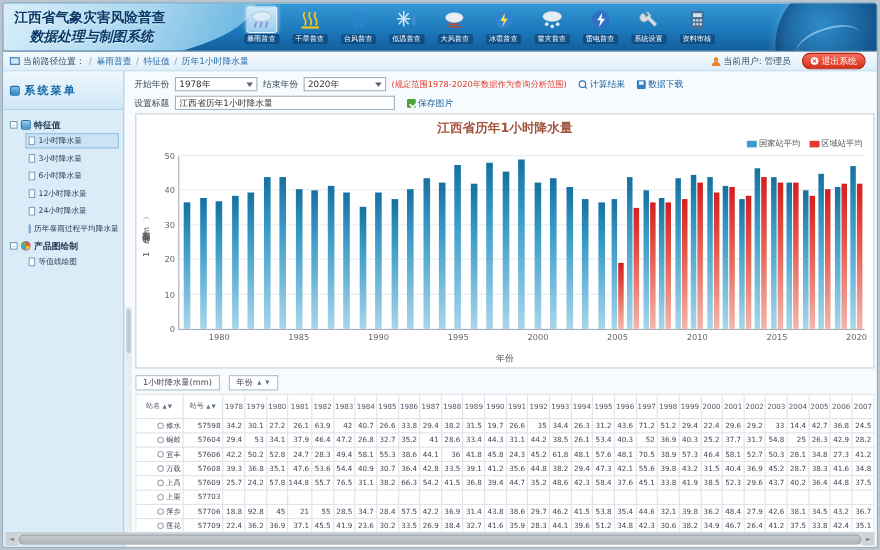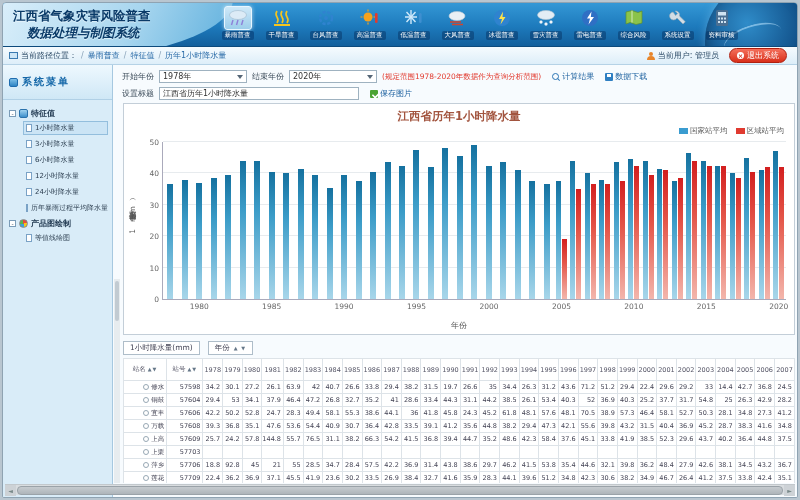--- a/index.html
+++ b/index.html
@@ -46,21 +46,21 @@
   .tree-parent span.lbl { font-size:8px; color:#223a52; font-weight:bold; }
   .tree-child { display:flex; align-items:center; gap:3px; margin:2px 0 2px 14px; padding:1px 2px; cursor:pointer; border:1px solid transparent; }
   .tree-child.active { background:#cbe4f5; border:1px solid #93bedd; }
   .page-icon { width:6px; height:8px; background:#fff; border:1px solid #7aa2c6; }
   .tree-child span.lbl { font-size:7px; color:#2c3e50; white-space:nowrap; }
 
   
   .content { position:absolute; left:111px; top:62px; right:0; bottom:0; background:#f7fbfe; }
   .form-rows { position:absolute; left:8px; top:4px; right:4px; }
   .form-row { display:flex; align-items:center; gap:5px; height:15px; margin-bottom:2px; font-size:8px; color:#3a4a58; }
-  .selbox { width:88px; height:13px; background:#fff; border:1px solid #9fb2c0; display:flex; align-items:center; justify-content:space-between; padding:0 3px; font-size:8px; color:#333; cursor:pointer; }
+  .selbox { width:75px; height:13px; background:#fff; border:1px solid #9fb2c0; display:flex; align-items:center; justify-content:space-between; padding:0 3px; font-size:8px; color:#333; cursor:pointer; }
   .caret { width:0; height:0; border-left:3px solid transparent; border-right:3px solid transparent; border-top:4px solid #567; }
   .range-note { color:#e23a2e; font-size:7.5px; white-space:nowrap; }
   .linkbtn { display:flex; align-items:center; gap:2px; color:#1a5f9e; font-size:8px; cursor:pointer; margin-left:6px; white-space:nowrap; }
   .ico-mag { width:8px; height:8px; position:relative; }
   .ico-mag::before { content:""; position:absolute; left:0; top:0; width:5px; height:5px; border:1.3px solid #2a74b4; border-radius:50%; }
   .ico-mag::after { content:""; position:absolute; right:0; bottom:0; width:3px; height:1.4px; background:#2a74b4; transform:rotate(45deg); }
   .ico-disk { width:8px; height:8px; background:#2f7fc2; border-radius:1px; position:relative; }
   .ico-disk::after { content:""; position:absolute; left:2px; top:1px; width:4px; height:3px; background:#fff; }
   .ico-img { width:8px; height:8px; background:#4aa333; border-radius:1px; position:relative; }
   .ico-img::after { content:""; position:absolute; left:1.5px; top:2px; width:5px; height:4px; border-left:2px solid #fff; border-bottom:2px solid #fff; transform:rotate(-45deg) scale(.8); }
@@ -143,35 +143,20 @@
             <svg width="22" height="20" viewBox="0 0 22 20">
               <circle cx="11" cy="10" r="6" fill="none" stroke="#2f83cf" stroke-width="2.4" stroke-dasharray="3.2 1.6"></circle>
               <circle cx="11" cy="10" r="2" fill="#2f83cf"></circle>
             </svg>
           </span>
                  <span class="nav-label">台风普查</span>
         </div>
         <div class="nav-item">
           <span class="nav-icon">
             <svg width="22" height="20" viewBox="0 0 22 20">
-              <circle cx="9" cy="9" r="4.5" fill="#f6a21c"></circle>
-              <g stroke="#f6a21c" stroke-width="1.2">
-                <line x1="9" y1="1.5" x2="9" y2="3.5"></line>
-                <line x1="9" y1="14.5" x2="9" y2="16.5"></line>
-                <line x1="1.5" y1="9" x2="3.5" y2="9"></line>
-                <line x1="14.5" y1="9" x2="16.5" y2="9"></line>
-              </g>
-              <rect x="16" y="5" width="2.6" height="10" rx="1.3" fill="#e23a2e"></rect>
-            </svg>
-          </span>
-                 <span class="nav-label">高温普查</span>
-        </div>
-        <div class="nav-item">
-          <span class="nav-icon">
-            <svg width="22" height="20" viewBox="0 0 22 20">
               <g stroke="#cfe9fa" stroke-width="1.4">
                 <line x1="8" y1="2" x2="8" y2="16"></line>
                 <line x1="2" y1="9" x2="14" y2="9"></line>
                 <line x1="3.5" y1="4" x2="12.5" y2="14"></line>
                 <line x1="12.5" y1="4" x2="3.5" y2="14"></line>
               </g>
               <rect x="16" y="5" width="2.6" height="10" rx="1.3" fill="#3e8fd0"></rect>
             </svg>
           </span>
                  <span class="nav-label">低温普查</span>
@@ -208,29 +193,20 @@
                  <span class="nav-label">雪灾普查</span>
         </div>
         <div class="nav-item">
           <span class="nav-icon">
             <svg width="22" height="20" viewBox="0 0 22 20">
               <circle cx="11" cy="10" r="8" fill="#2f6fc4"></circle>
               <polygon points="12.5,3.5 8,10.5 11,10.5 9.5,16.5 15,9 11.8,9" fill="#fff"></polygon>
             </svg>
           </span>
                  <span class="nav-label">雷电普查</span>
-        </div>
-        <div class="nav-item">
-          <span class="nav-icon">
-            <svg width="22" height="20" viewBox="0 0 22 20">
-              <polygon points="3,4 9,2.5 15,4.5 19,3 19,15 13,16.5 7,14.5 3,16" fill="#8bc34a" stroke="#5b8f2c" stroke-width=".7"></polygon>
-              <polyline points="9,2.5 9,14.5 M15,4.5 15,16.5" stroke="#e8f4dc" stroke-width=".8" fill="none"></polyline>
-            </svg>
-          </span>
-                 <span class="nav-label">综合风险</span>
         </div>
         <div class="nav-item">
           <span class="nav-icon">
             <svg width="22" height="20" viewBox="0 0 22 20">
               <path d="M6 4 a4 4 0 1 0 4 6 L16 16 l2.3-2.3 L12.5 8 a4 4 0 0 0-4.5-5 l2.6 2.6 -2 2 z" fill="#d3dde5" stroke="#93a6b4" stroke-width=".6"></path>
             </svg>
           </span>
                  <span class="nav-label">系统设置</span>
         </div>
         <div class="nav-item">

